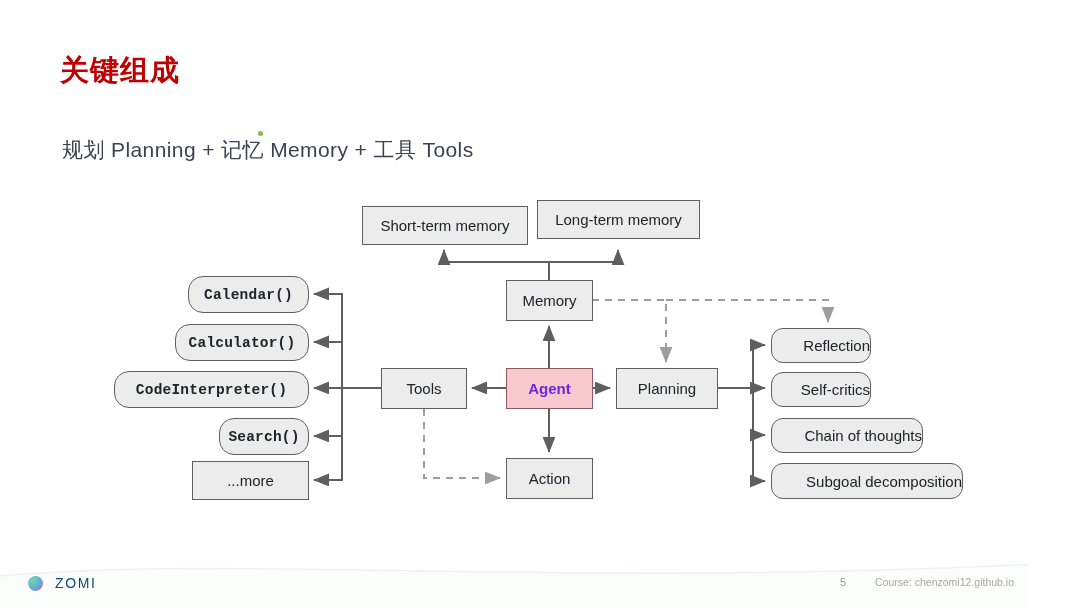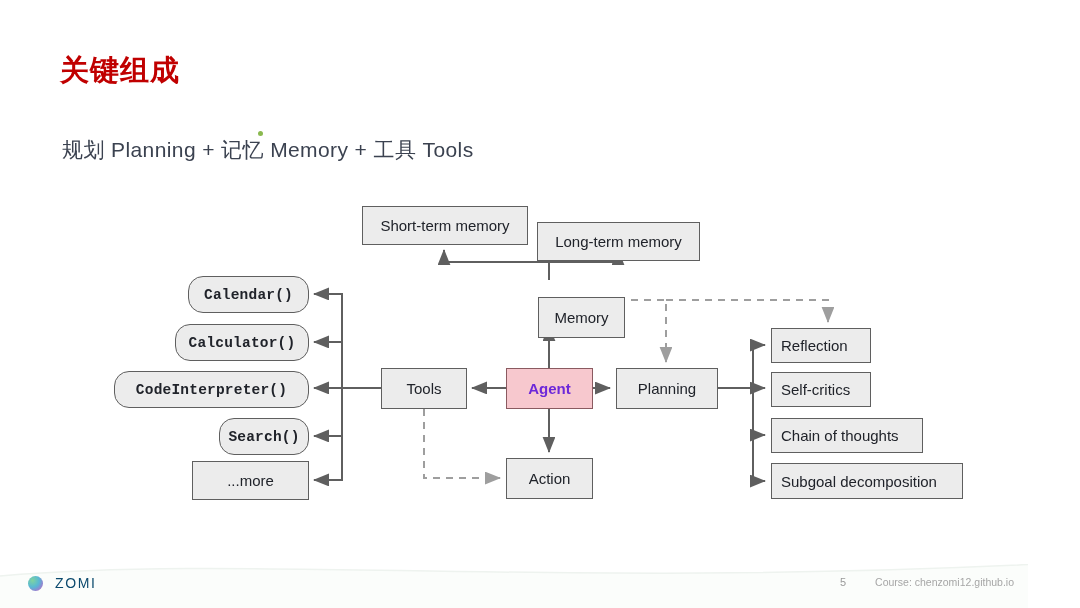--- a/index.html
+++ b/index.html
@@ -66,22 +66,23 @@
     background: #ececec;
     border: 1.6px solid #5f5f5f;
     color: #20232a;
     display: flex;
     align-items: center;
     justify-content: center;
     font-size: 15px;
     z-index: 3;
   }
   .node.left-text {
-    justify-content: flex-start;
+    justify-content: flex-end;
     padding-left: 9px;
+    border-radius: 12px;
   }
   .node.mono {
     font-family: "Liberation Mono", "DejaVu Sans Mono", monospace;
     font-weight: bold;
     font-size: 14.5px;
     letter-spacing: 0.2px;
     border-radius: 15px;
   }
   .node.accent {
     background: #f7c8ce;
@@ -208,25 +209,25 @@
 
         <path d="M666,300 L828,300 L828,322" marker-end="url(#ahd)"></path>
 
         <path d="M424,409 L424,478 L500,478" marker-end="url(#ahd)"></path>
       </g>
     </svg>
 
     <div class="node" style="left:362px; top:206px; width:166px; height:39px;">
       <span>Short-term memory</span>
     </div>
-    <div class="node" style="left:537px; top:222px; width:163px; height:39px;justify-content:center;">
+    <div class="node" style="left:537px; top:200px; width:163px; height:39px;justify-content:center;">
       <span>Long-term memory</span>
     </div>
 
-    <div class="node" style="left:506px; top:297px; width:87px; height:41px;margin-left:32px;">
+    <div class="node" style="left:506px; top:280px; width:87px; height:41px;">
       <span>Memory</span>
     </div>
 
     <div class="node mono" style="left:188px; top:276px; width:121px; height:37px;">
       <span>Calendar()</span>
     </div>
     <div class="node mono" style="left:175px; top:324px; width:134px; height:37px;">
       <span>Calculator()</span>
     </div>
     <div class="node mono" style="left:114px; top:371px; width:195px; height:37px;">

